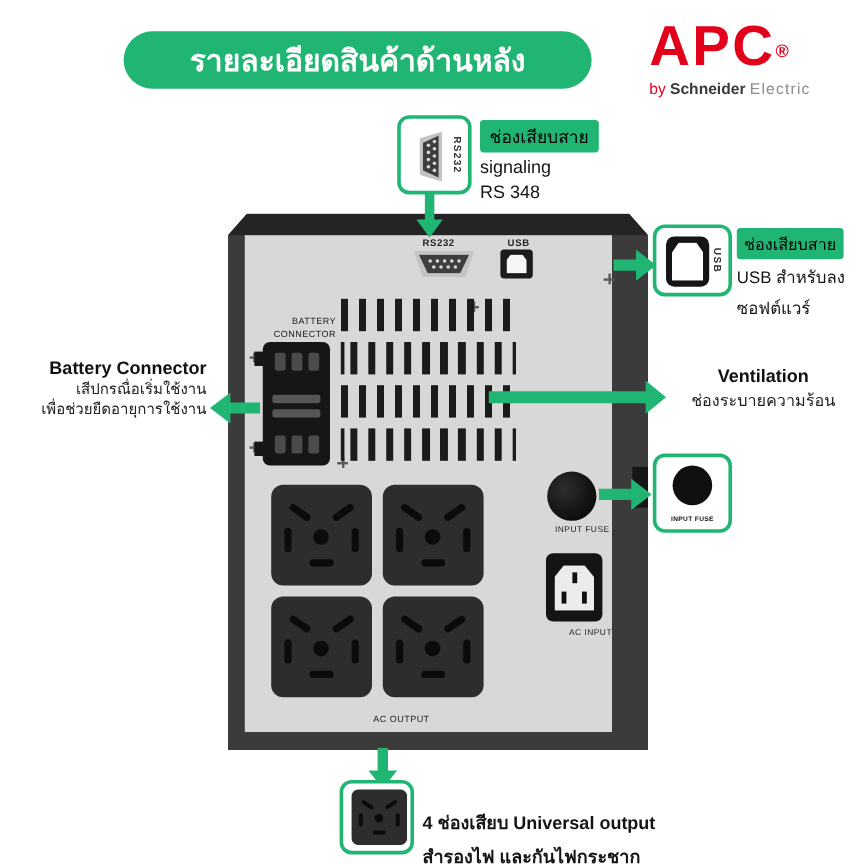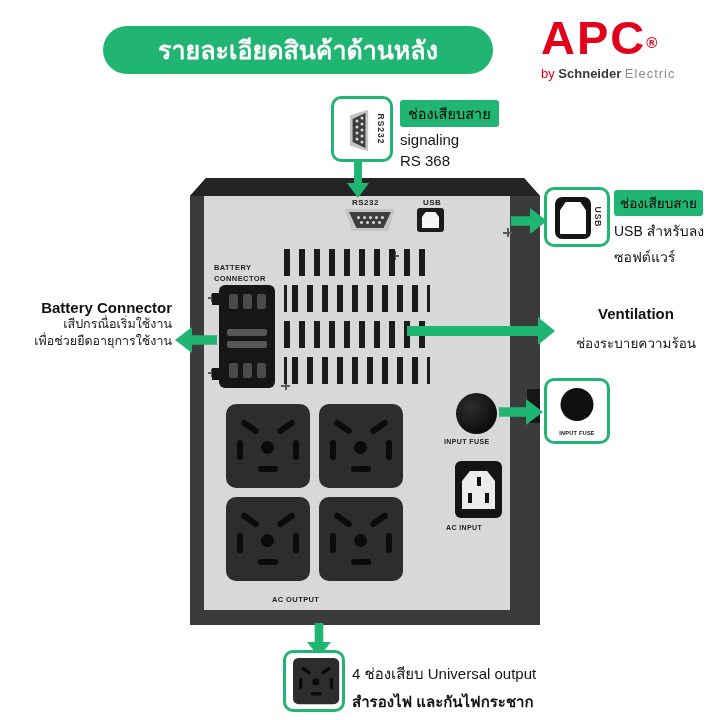--- a/index.html
+++ b/index.html
@@ -20,21 +20,21 @@
   .electric{color:#8c8c8c;letter-spacing:1px;}
 
   
   .ups-body{position:absolute;left:190px;top:178px;width:350px;height:447px;background:#3b3b3b;
             clip-path:polygon(16px 0,calc(100% - 16px) 0,100% 18px,100% 100%,0 100%,0 18px);}
   .ups-top{position:absolute;left:0;top:0;width:100%;height:18px;background:#242424;}
   .ups-panel{position:absolute;left:14px;top:18px;width:306px;height:414px;background:#d8d8d8;}
   .side-notch{position:absolute;left:527px;top:389px;width:13px;height:34px;background:#161616;}
 
   .small-label{position:absolute;font-size:8px;font-weight:bold;color:#222;letter-spacing:.5px;}
-  .tiny-label{position:absolute;font-size:7px;font-weight:bold;color:#222;letter-spacing:.4px;text-align:left;}
+  .tiny-label{position:absolute;font-size:7px;font-weight:normal;color:#222;letter-spacing:.4px;text-align:right;}
 
   .screw{position:absolute;width:9px;height:9px;
          background:linear-gradient(#5a5a5a,#5a5a5a) center/100% 2px no-repeat,
                     linear-gradient(#5a5a5a,#5a5a5a) center/2px 100% no-repeat;}
 
   
   .db9{position:absolute;background:#c4c4c4;clip-path:polygon(0 0,100% 0,86% 100%,14% 100%);
        display:flex;align-items:center;justify-content:center;border-radius:2px;}
   .db9.fill{position:relative;width:100%;height:100%;}
   .db9-in{background:#3e3e3e;clip-path:polygon(0 0,100% 0,82% 100%,18% 100%);width:84%;height:72%;
@@ -262,21 +262,21 @@
               <span class="dot"></span>
             </div>
         </div>
       </div>
     </div>
     <div class="vlabel">RS232</div>
   </div>
   <div class="co-text" style="left:400px;top:100px">
     <span class="hl">ช่องเสียบสาย</span>
     <div class="co-line">signaling</div>
-    <div class="co-line">RS 368</div>
+    <div class="co-line">RS 348</div>
   </div>
 
   <div class="co-box" style="left:544px;top:187px;width:66px;height:60px">
     <div class="usbB-icon">
       <div class="usbB-in"></div>
     </div>
     <div class="vlabel">USB</div>
   </div>
   <div class="co-text" style="left:614px;top:190px">
     <span class="hl" style="font-size:13.5px;padding:2px 6px">ช่องเสียบสาย</span>
@@ -285,38 +285,38 @@
   </div>
 
   <div class="co-text" style="left:24px;top:299px;width:148px;text-align:right">
     <div class="co-title">Battery Connector</div>
     <div class="co-small">เสีปกรณื่อเริ่มใช้งาน</div>
     <div class="co-small">เพื่อช่วยยืดอายุการใช้งาน</div>
   </div>
 
   <div class="co-text" style="left:556px;top:305px;width:160px;text-align:center">
     <div class="co-title">Ventilation</div>
-    <div class="co-small" style="font-size:13.5px;margin-top:13px">ช่องระบายความร้อน</div>
+    <div class="co-small" style="font-size:13.5px;margin-top:3px">ช่องระบายความร้อน</div>
   </div>
 
   <div class="co-box" style="left:544px;top:378px;width:66px;height:66px">
     <div class="fuse-ic-circle"></div>
     <div class="fuse-ic-label">INPUT FUSE</div>
   </div>
 
   <div class="co-box" style="left:283px;top:650px;width:62px;height:62px">
     <div class="socket-sm">
       <div class="socket rel">
         <div class="hole h-tl"></div>
           <div class="hole h-tr"></div>
         <div class="hole h-l"></div>
           <div class="hole h-r"></div>
         <div class="hole h-c"></div>
           <div class="hole h-b"></div>
       </div>
     </div>
   </div>
   <div class="co-text" style="left:352px;top:658px">
-    <div class="co-line" style="margin-top:4px;font-weight:normal">4 ช่องเสียบ Universal output</div>
+    <div class="co-line" style="margin-top:16px;font-weight:bold">4 ช่องเสียบ Universal output</div>
     <div class="co-line" style="font-weight:bold">สำรองไฟ และกันไฟกระชาก</div>
   </div>
 
 </div>
 
 </body></html>

